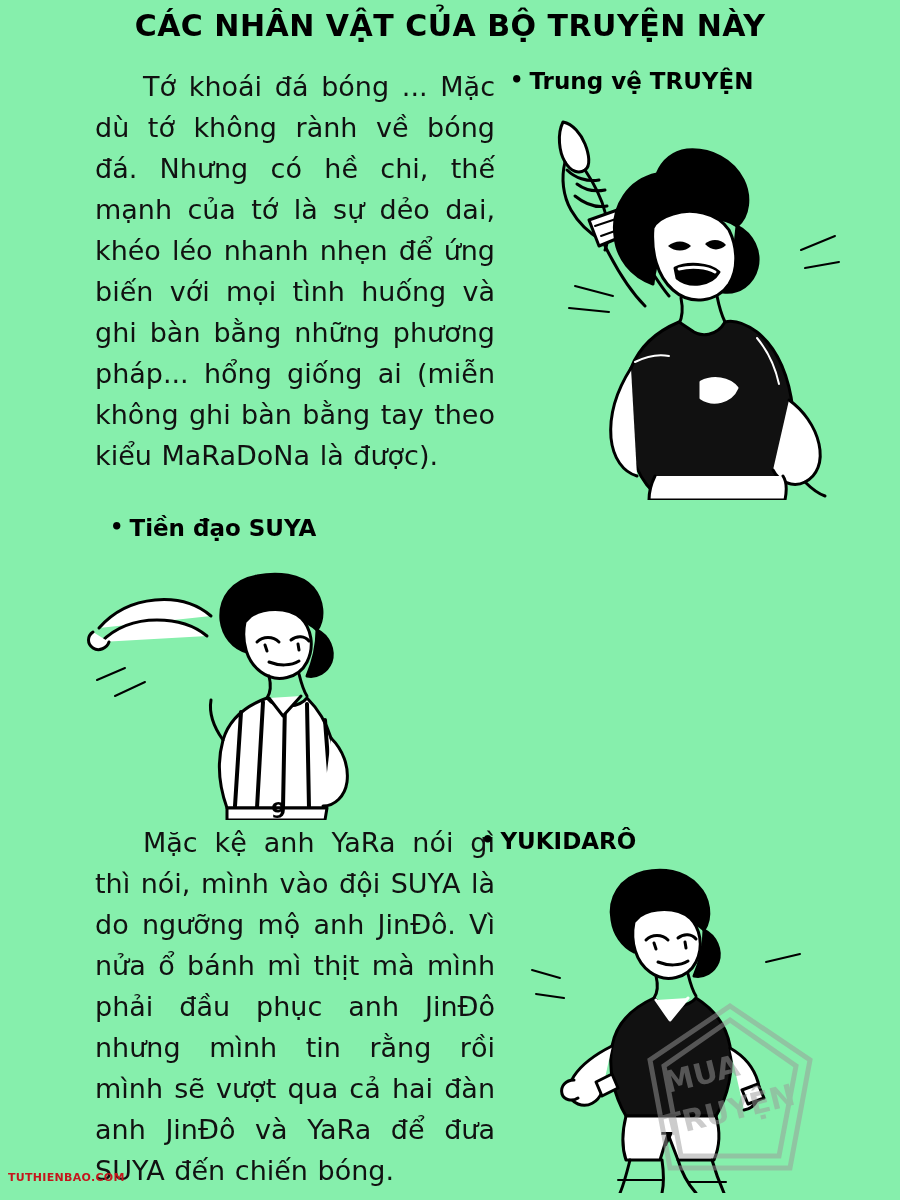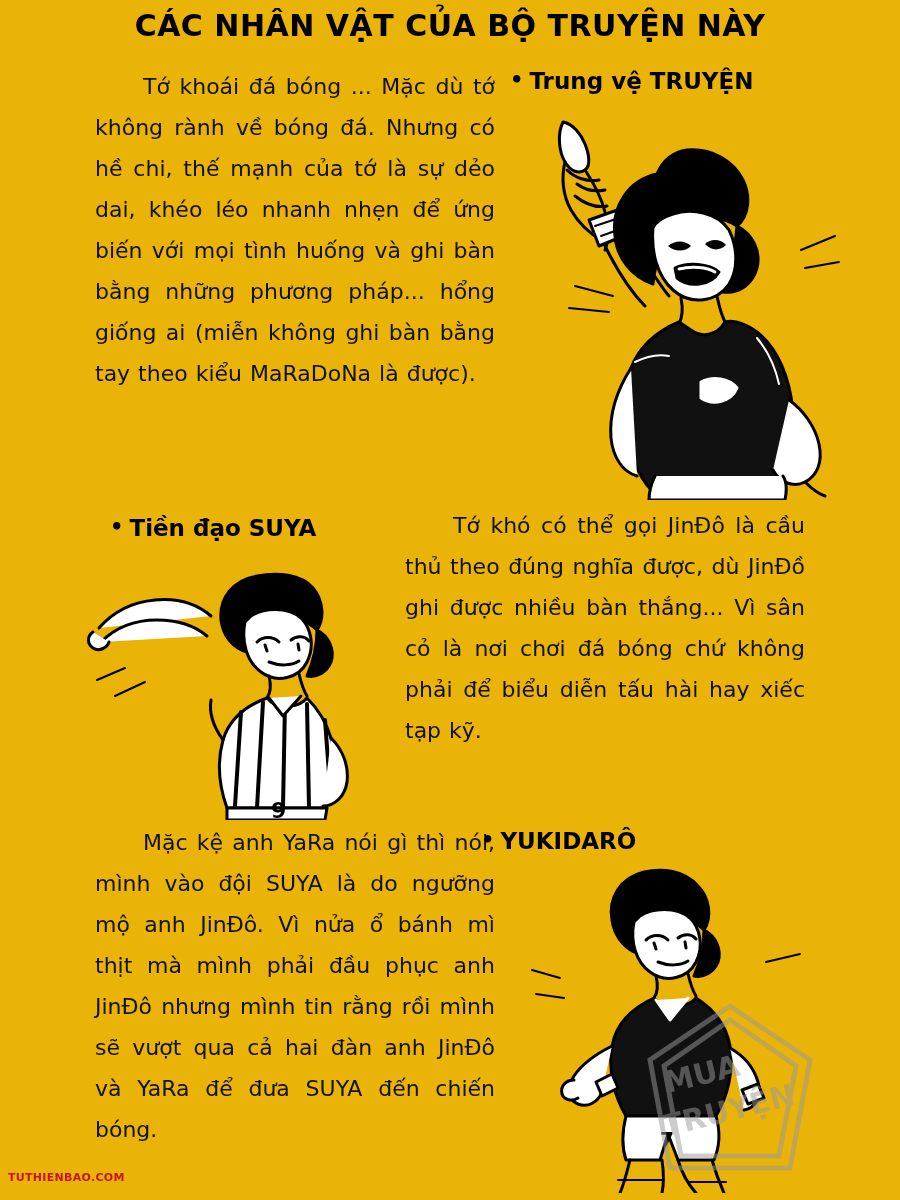--- a/index.html
+++ b/index.html
@@ -12,42 +12,42 @@
     height: 1200px;
     position: relative;
     overflow: hidden;
     font-family: "DejaVu Sans", sans-serif;
     color: #0a0a0a;
   }
 
   .page {
     position: absolute;
     inset: 0;
-    background: #eab308;
+    background: #86efac;
   }
 
   
   .page-title {
     position: absolute;
     top: 8px;
     left: 0;
     width: 900px;
     text-align: center;
     font-family: "DejaVu Sans", sans-serif;
     font-weight: bold;
     font-size: 30px;
     letter-spacing: 0.5px;
     color: #000;
   }
 
   
   .para {
     position: absolute;
     font-family: "DejaVu Sans", sans-serif;
-    font-size: 22px;
+    font-size: 27px;
     line-height: 41px;
     color: #111;
     text-align: justify;
     text-justify: inter-word;
     text-indent: 48px;
     word-spacing: 1px;
   }
   .para.noindent { text-indent: 0; }
 
   .caption {
@@ -155,21 +155,20 @@
         <path d="M296 150 L330 136" stroke-width="2"></path>
         <path d="M300 168 L334 162" stroke-width="2"></path>
       </g>
     </svg>
   </div>
 
   <div class="caption" style="left:110px; top:515px;">
     <span class="bullet">•</span><span>Tiền đạo SUYA</span>
   </div>
 
-  <div class="para noindent" style="left:405px; top:505px; width:400px; text-indent:48px;">Tớ khó có thể gọi JinĐô là cầu thủ theo đúng nghĩa được, dù JinĐồ ghi được nhiều bàn thắng... Vì sân cỏ là nơi chơi đá bóng chứ không phải để biểu diễn tấu hài hay xiếc tạp kỹ.</div>
 
   <div class="figure" style="left:85px; top:550px;">
     <svg width="320" height="270" viewBox="0 0 320 270" xmlns="http://www.w3.org/2000/svg">
       <g fill="none" stroke="#000" stroke-width="3" stroke-linecap="round" stroke-linejoin="round">
 
         <path d="M14 78 C28 62 48 52 70 50 C92 48 112 54 126 66" fill="#fff"></path>
         <path d="M16 92 C30 78 50 70 72 70 C92 70 110 76 122 86" fill="#fff"></path>
         <path d="M8 82 C2 86 2 94 8 98 C14 102 22 98 24 92" fill="#fff"></path>
 
         <path d="M172 26 C148 30 134 48 136 70 C138 86 148 98 162 102 C164 86 174 74 190 70 C206 66 222 70 232 80 C240 68 238 50 228 38 C216 24 192 22 172 26 Z" fill="#000" stroke="#000"></path>

